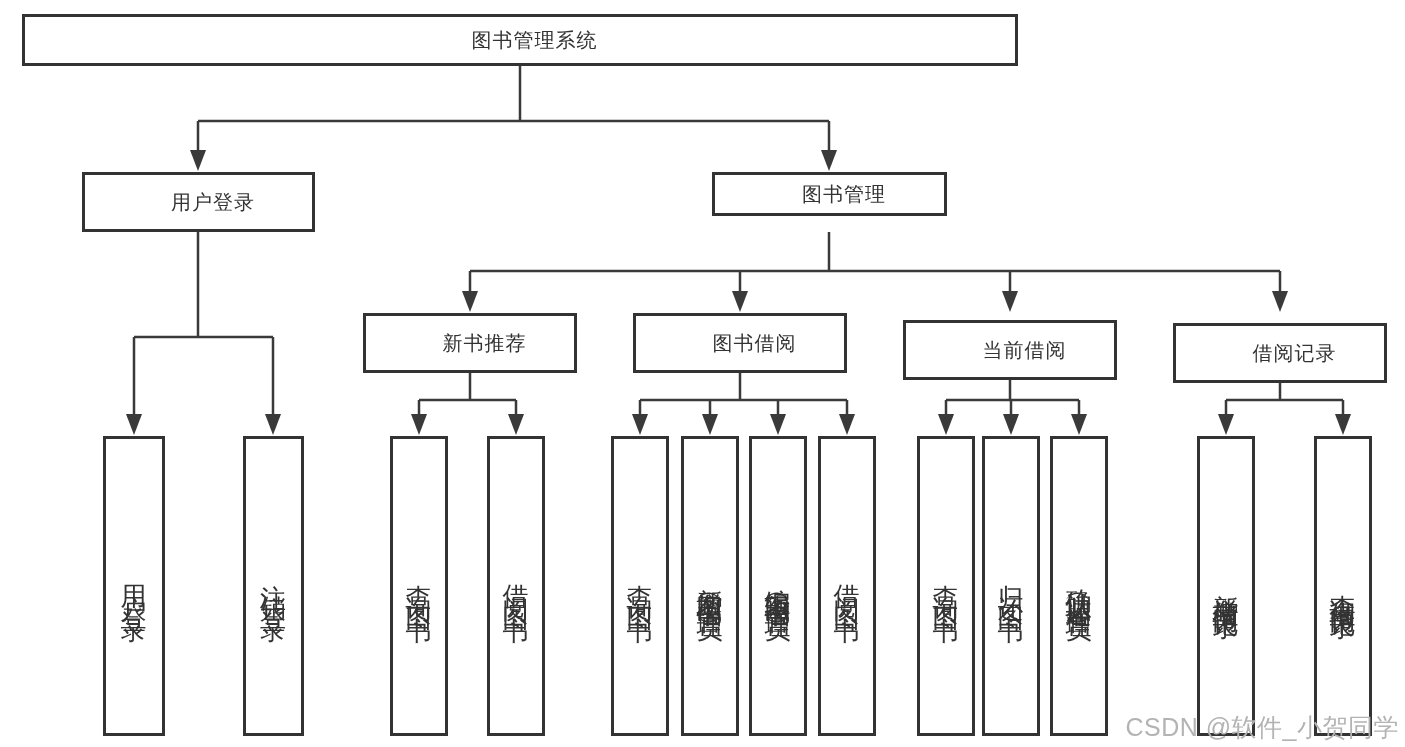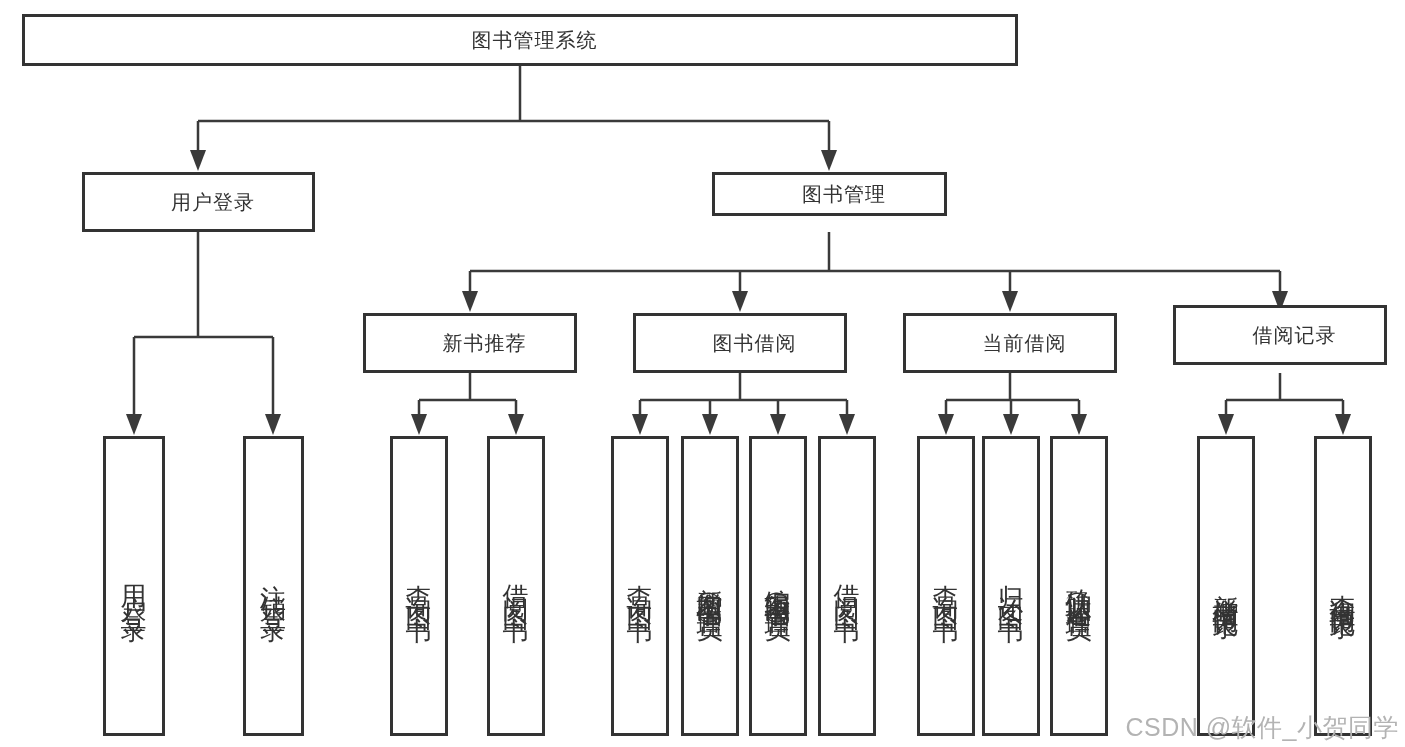--- a/index.html
+++ b/index.html
@@ -92,22 +92,22 @@
     </g>
   </svg>
 
   <div class="node h-node" style="left:22px;top:14px;width:996px;height:52px">图书管理系统</div>
 
   <div class="node h-node" style="left:82px;top:172px;width:233px;height:60px">用户登录</div>
   <div class="node h-node" style="left:712px;top:172px;width:235px;height:44px">图书管理</div>
 
   <div class="node h-node" style="left:363px;top:313px;width:214px;height:60px">新书推荐</div>
   <div class="node h-node" style="left:633px;top:313px;width:214px;height:60px">图书借阅</div>
-  <div class="node h-node" style="left:903px;top:313px;width:214px;height:60px">当前借阅</div>
-  <div class="node h-node" style="left:1173px;top:305px;width:214px;height:60px">借阅记录</div>
+  <div class="node h-node" style="left:903px;top:320px;width:214px;height:60px">当前借阅</div>
+  <div class="node h-node" style="left:1173px;top:323px;width:214px;height:60px">借阅记录</div>
 
   <div class="node v-node" style="left:103px;top:436px;width:62px;height:300px">用户登录</div>
   <div class="node v-node" style="left:243px;top:436px;width:61px;height:300px">注销登录</div>
 
   <div class="node v-node" style="left:390px;top:436px;width:58px;height:300px">查询图书</div>
   <div class="node v-node" style="left:487px;top:436px;width:58px;height:300px">借阅图书</div>
 
   <div class="node v-node" style="left:611px;top:436px;width:58px;height:300px">查询图书</div>
   <div class="node v-node tight" style="left:681px;top:436px;width:58px;height:300px">新增图书（管理员）</div>
   <div class="node v-node tight" style="left:749px;top:436px;width:58px;height:300px">编辑图书（管理员）</div>

